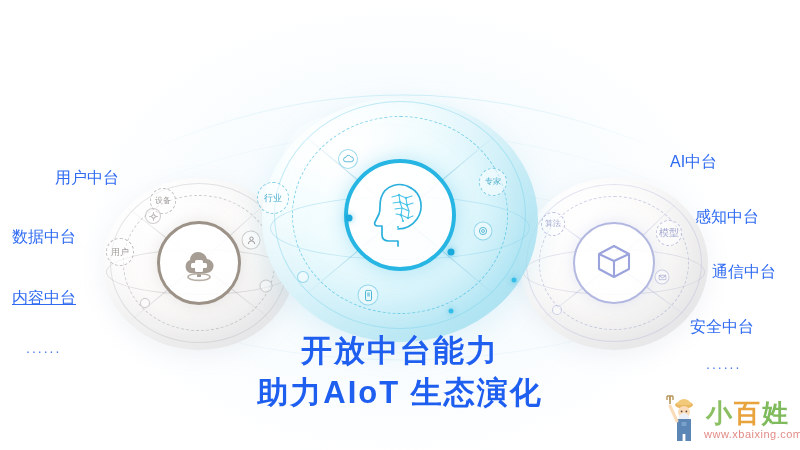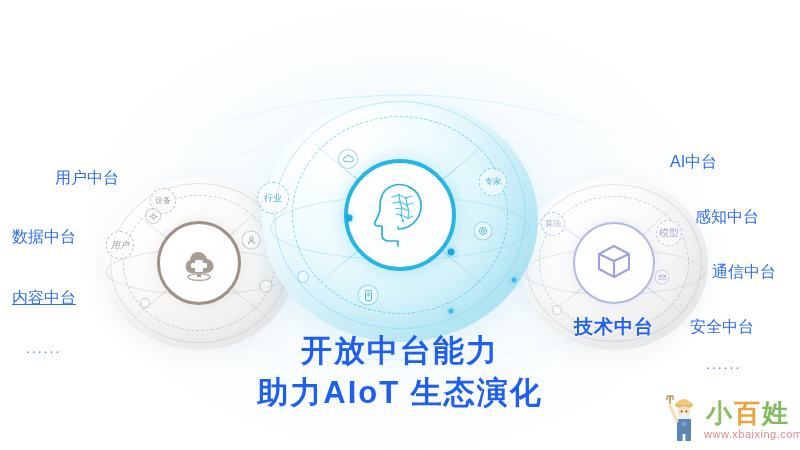--- a/index.html
+++ b/index.html
@@ -258,21 +258,21 @@
       <svg width="44" height="42" viewBox="0 0 44 42">
         <path d="M13 20 a8 8 0 0 1 8-8 a9 9 0 0 1 9 7 a7 7 0 0 1 -1 14 H13 a7 7 0 0 1 0 -13 z" fill="#9c9288" opacity="0.9"></path>
         <rect x="18" y="20" width="8" height="12" rx="1.5" fill="#ffffff"></rect>
         <rect x="14" y="23" width="16" height="5" rx="1.5" fill="#ffffff"></rect>
         <rect x="20" y="32" width="4" height="5" fill="#9c9288" opacity="0.9"></rect>
         <ellipse cx="22" cy="37" rx="11" ry="3.4" fill="none" stroke="#b8b0a6" stroke-width="1.6"></ellipse>
       </svg>
     </span>
   </div>
 
-  <div class="chip chip-badge-gray" style="left:120px;top:245px;width:26px;height:26px;font-style:italic;">用户</div>
+  <div class="chip chip-badge-gray" style="left:120px;top:252px;width:26px;height:26px;">用户</div>
   <div class="chip chip-badge-gray" style="left:163px;top:201px;width:24px;height:24px;font-size:8px;">设备</div>
 
   <div class="chip chip-icon-gray" style="left:153px;top:216px;width:14px;height:14px;">
     <svg width="9" height="9" viewBox="0 0 10 10">
         <circle cx="5" cy="5" r="2" fill="none" stroke="currentColor" stroke-width="1.1"></circle>
         <path d="M5 0.5v1.4M5 8.1v1.4M0.5 5h1.4M8.1 5h1.4" stroke="currentColor" stroke-width="1.1"></path>
       </svg>
   </div>
   <div class="chip chip-icon-gray" style="left:251px;top:240px;width:17px;height:17px;">
     <svg width="10" height="10" viewBox="0 0 10 10">
@@ -311,21 +311,20 @@
   <div class="chip chip-badge-violet" style="left:669px;top:233px;width:24px;height:24px;font-size:10px;">模型</div>
 
   <div class="chip chip-icon-violet" style="left:662px;top:277px;width:13px;height:13px;">
     <svg width="8" height="6" viewBox="0 0 10 7">
         <rect x="0.6" y="0.6" width="8.8" height="5.8" rx="1" fill="none" stroke="currentColor" stroke-width="1"></rect>
         <path d="M0.8 1.2 L5 4 L9.2 1.2" fill="none" stroke="currentColor" stroke-width="1"></path>
       </svg>
   </div>
   <div class="chip chip-icon-violet" style="left:557px;top:310px;width:8px;height:8px;"></div>
 
-  <div class="sphere-caption" id="caption-right">技术中台</div>
 
   <div class="sphere" id="sphere-center"></div>
 
   <div class="ring ring-dashed-cyan" style="left:400px;top:215px;width:214px;height:196px;"></div>
   <div class="ring ring-solid-cyan" style="left:400px;top:215px;width:250px;height:226px;"></div>
   <div class="plate" style="left:400px;top:228px;width:258px;height:62px;border:1px solid rgba(140,210,234,.45);"></div>
 
   <div class="tick tick-cyan" style="left:400px;top:215px;width:128px;transform:rotate(-40deg);"></div>
   <div class="tick tick-cyan" style="left:400px;top:215px;width:128px;transform:rotate(40deg);"></div>
   <div class="tick tick-cyan" style="left:400px;top:215px;width:126px;transform:rotate(140deg);"></div>

